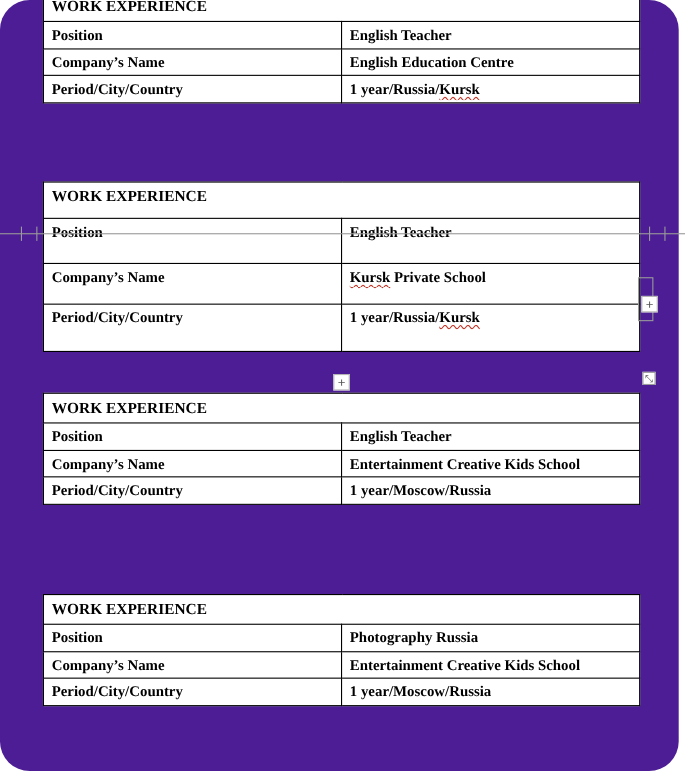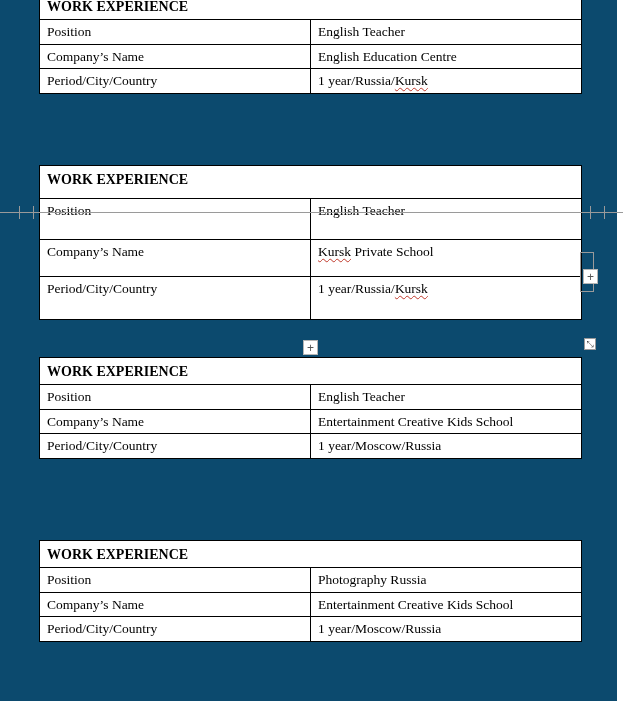--- a/index.html
+++ b/index.html
@@ -13,21 +13,22 @@
     position: relative;
     font-family: "Liberation Serif", serif;
     overflow: hidden;
   }
   .page {
     position: absolute;
     left: 0;
     top: 0;
     width: 617px;
     height: 701px;
-    background: #0c4a6e;
+    background: #4c1d95;
+    border-radius: 27px;
   }
   .wtable {
     position: absolute;
     border-collapse: collapse;
     table-layout: fixed;
     background: #ffffff;
   }
   .wtable td {
     border: 1px solid #000000;
     vertical-align: top;
@@ -35,27 +36,27 @@
     font-size: 13.5px;
     line-height: 1.15;
     color: #000000;
   }
   .wtable td.hdr {
     font-weight: bold;
     font-size: 14px;
     padding-top: 6px;
   }
   .wtable td.label {
-    font-weight: normal;
+    font-weight: bold;
     font-size: 13.5px;
     width: 168px;
     margin-left: 36px;
   }
   .wtable td.value {
-    font-weight: normal;
+    font-weight: bold;
     font-size: 13.5px;
   }
   .spell {
     text-decoration: underline;
     text-decoration-style: wavy;
     text-decoration-color: #c0392b;
     text-decoration-thickness: 1px;
     text-underline-offset: 2px;
   }
   

